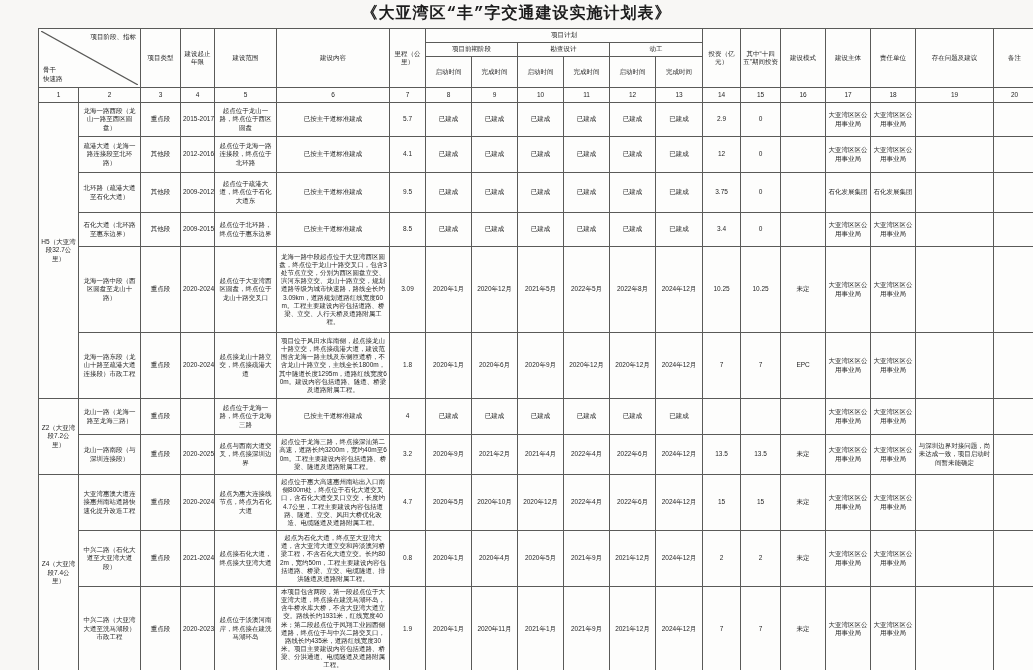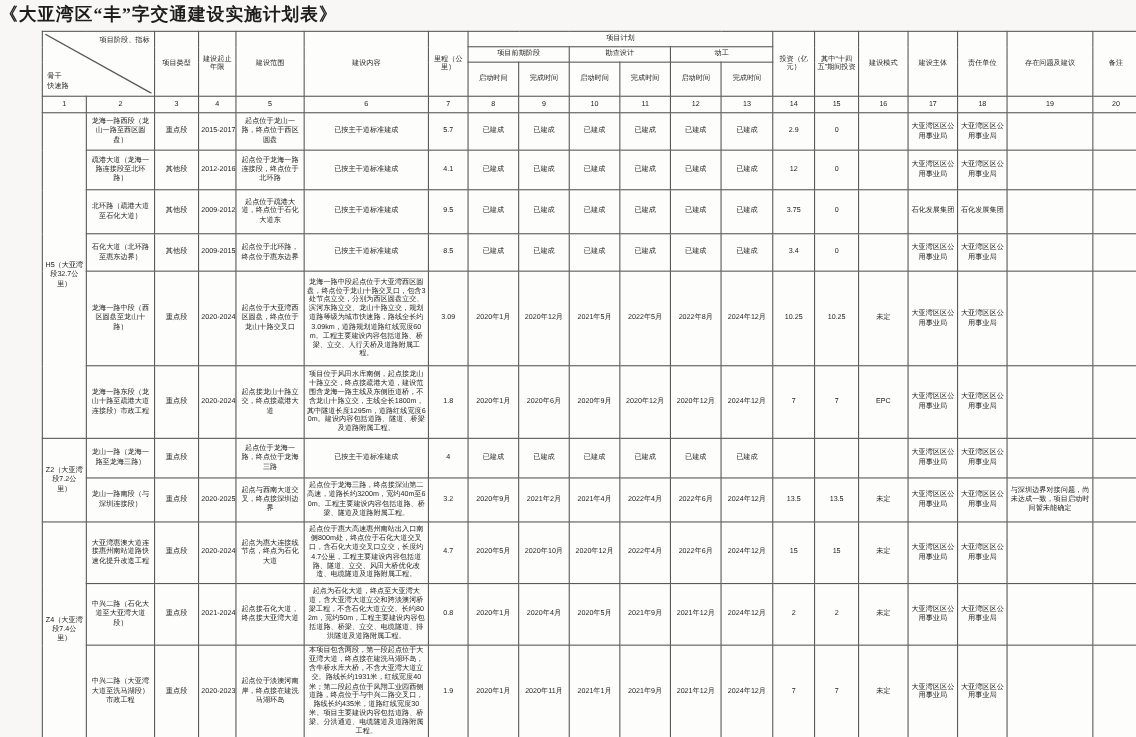--- a/index.html
+++ b/index.html
@@ -4,21 +4,22 @@
 <style>
   html,body{margin:0;padding:0;}
   body{
     width:1033px;height:670px;overflow:hidden;
     background:#f8f7f5;
     font-family:"Liberation Sans","DejaVu Sans",sans-serif;
     color:#2b2b2b;
     -webkit-font-smoothing:antialiased;
   }
   .page-title{
-    font-family:Liberation Serif, serif;
+    text-align:center;
+    font-family:Liberation Mono, monospace;
     font-weight:bold;
     font-size:16px;
     letter-spacing:1px;
     padding-top:3px;
     color:#1d1d1d;
   }
   table.plan{
     border-collapse:collapse;
     table-layout:fixed;
     margin:4px 0 0 38px;

